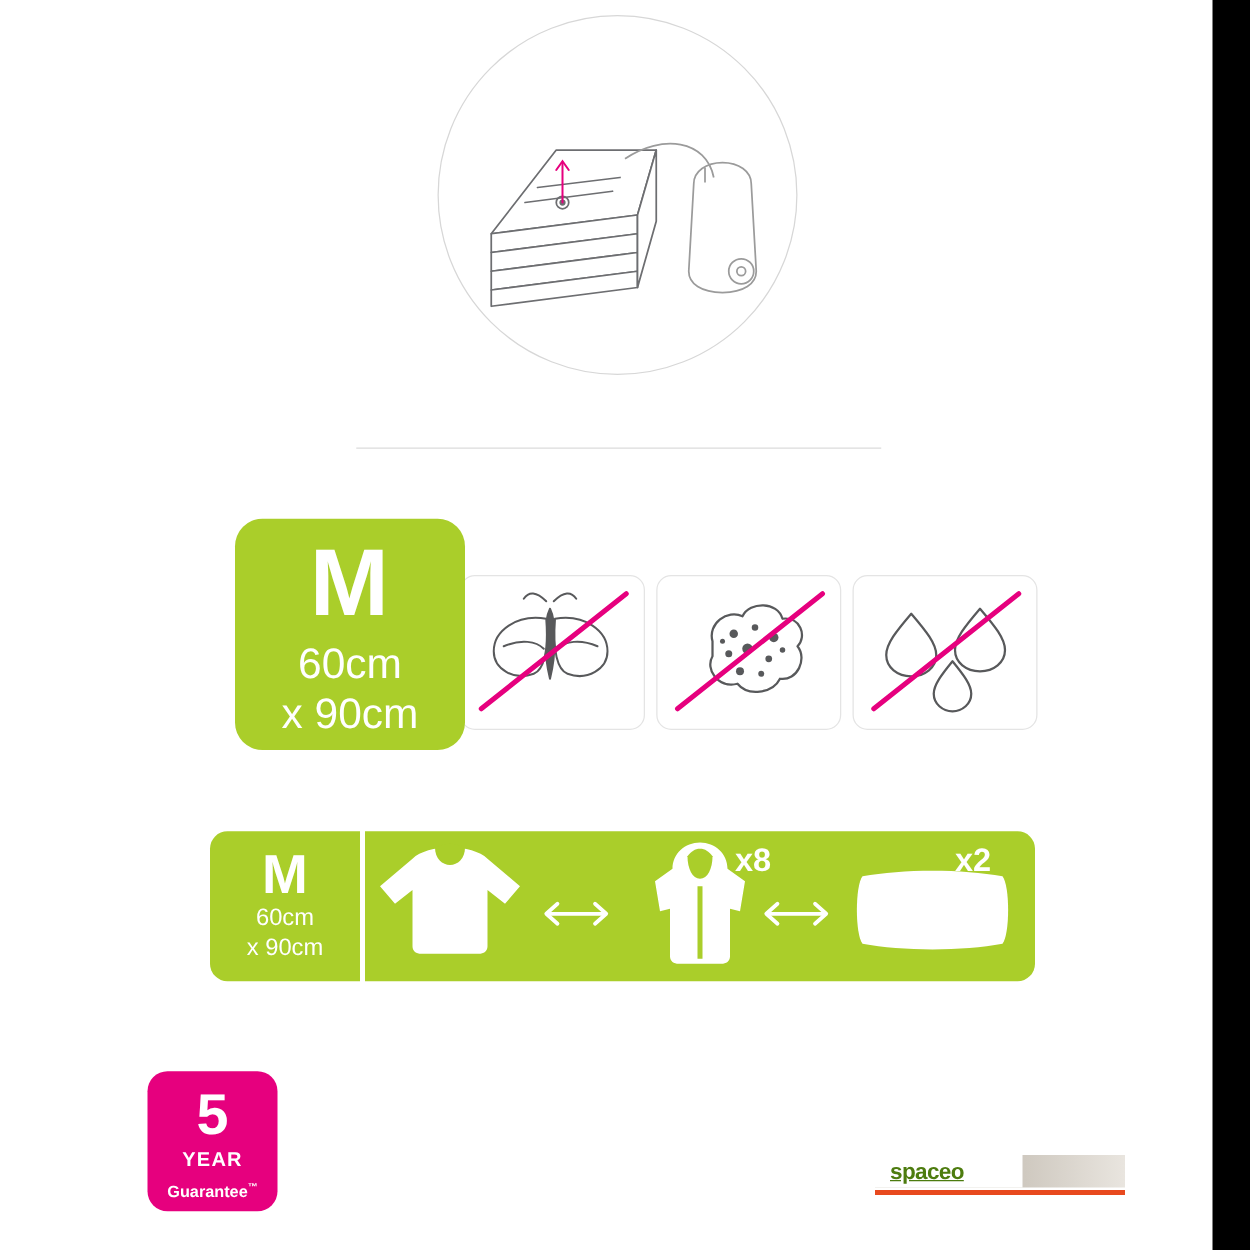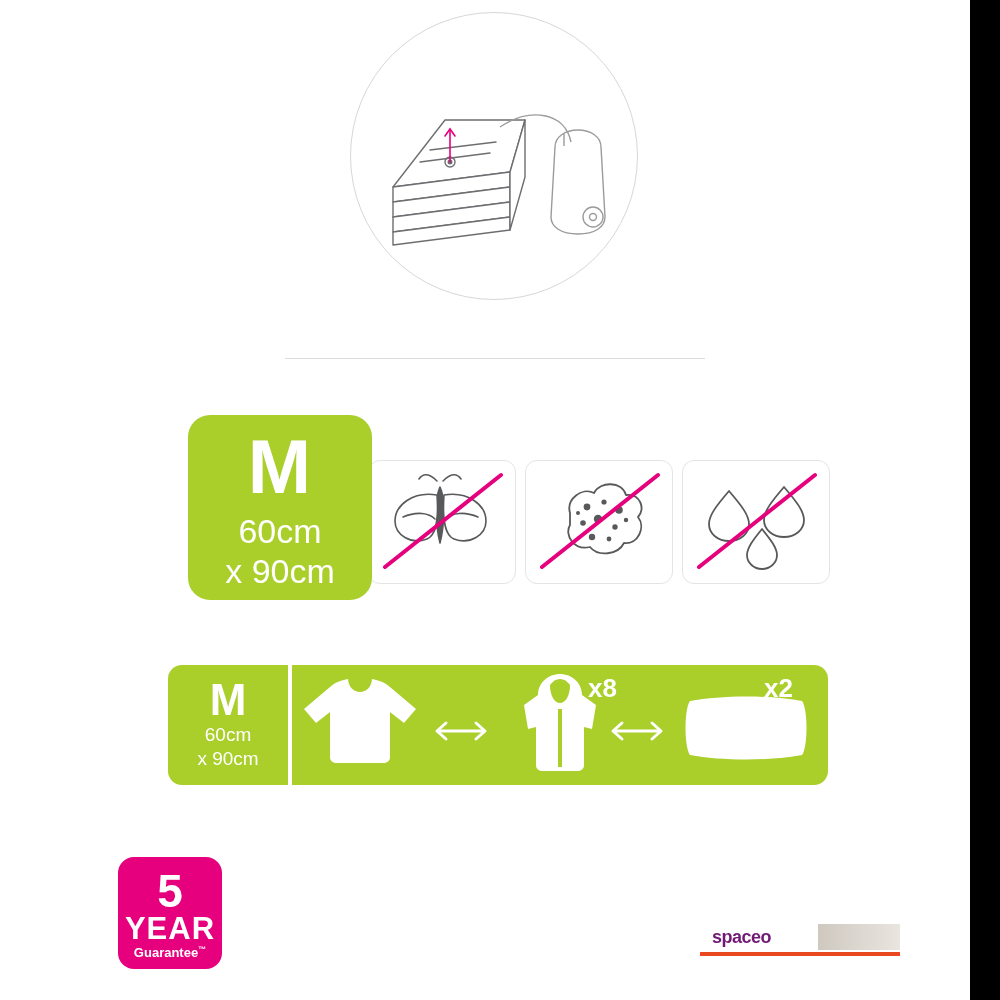--- a/index.html
+++ b/index.html
@@ -171,21 +171,21 @@
     text-align: center;
     box-sizing: border-box;
   }
   .guarantee .g5 {
     font-size: 46px;
     font-weight: bold;
     line-height: 52px;
     margin-top: 8px;
   }
   .guarantee .gyear {
-    font-size: 31px;
+    font-size: 16px;
     font-weight: bold;
     letter-spacing: 1px;
     line-height: 24px;
   }
   .guarantee .gsub {
     font-size: 13px;
     font-weight: bold;
     line-height: 18px;
   }
   .guarantee .gsub sup { font-size: 8px; }
@@ -211,22 +211,23 @@
     width: 118px;
     height: 26px;
     background: #ffffff;
   }
   .logo-text {
     position: absolute;
     left: 12px;
     top: 3px;
     font-size: 18px;
     font-weight: bold;
-    color: #701a75;
+    color: #4d7c0f;
     letter-spacing: -0.5px;
+    text-decoration: underline;
   }
   .logo-rule {
     position: absolute;
     left: 0;
     top: 28px;
     width: 200px;
     height: 4px;
     background: #e8491e;
   }
 </style>

